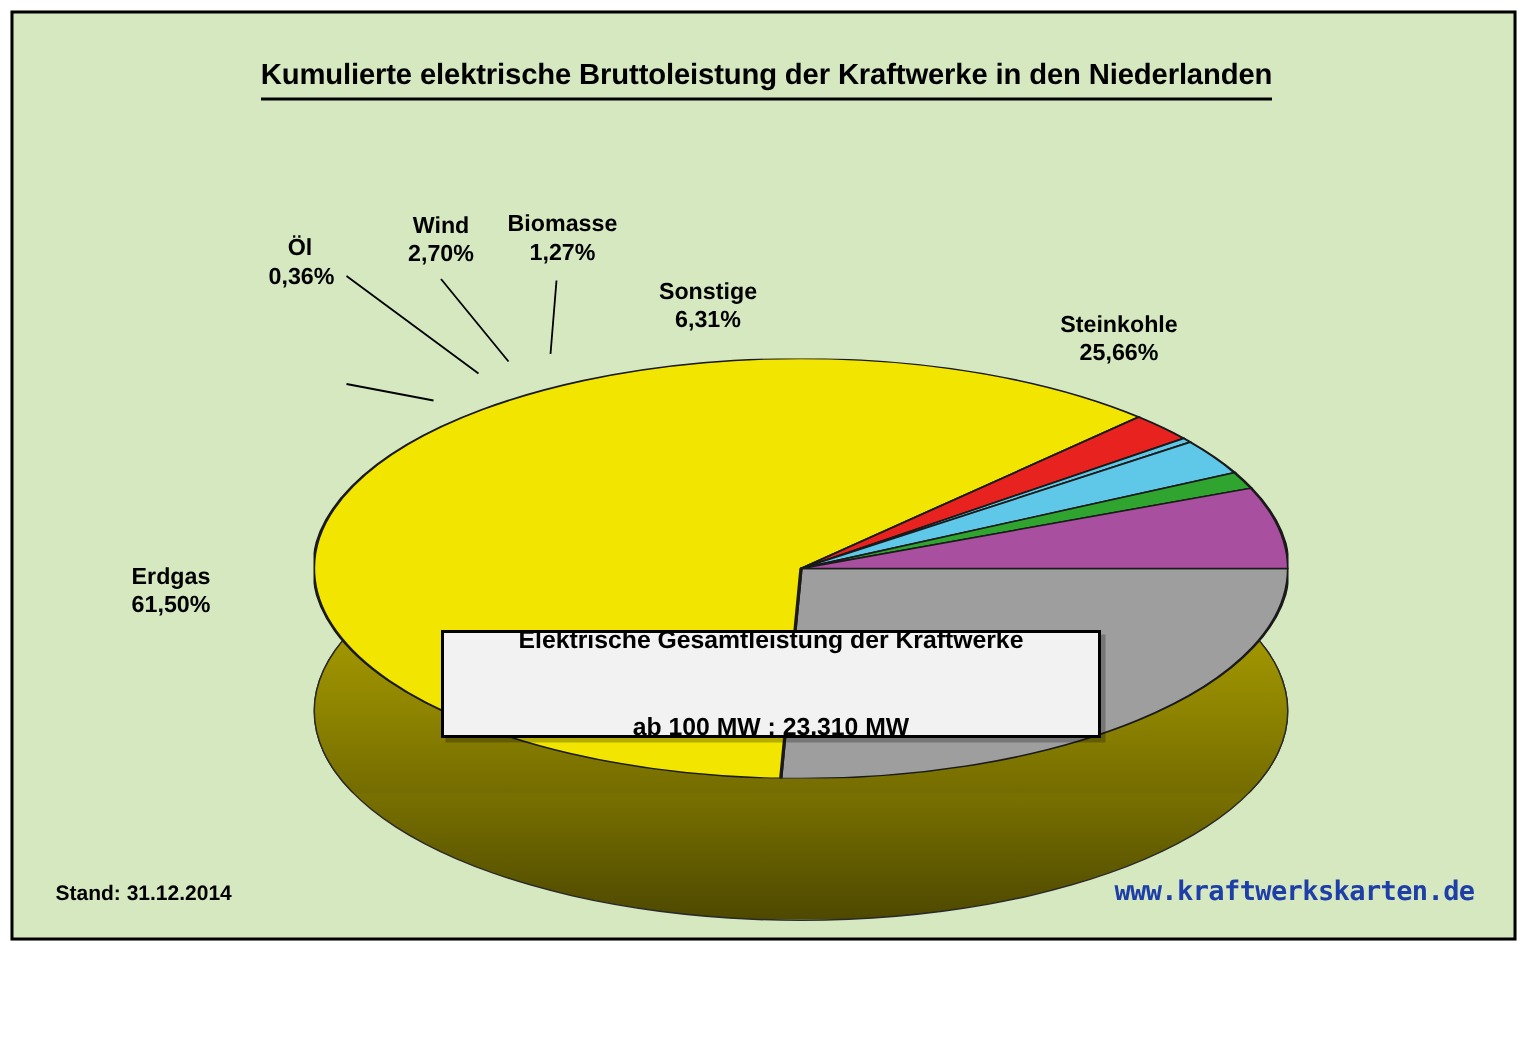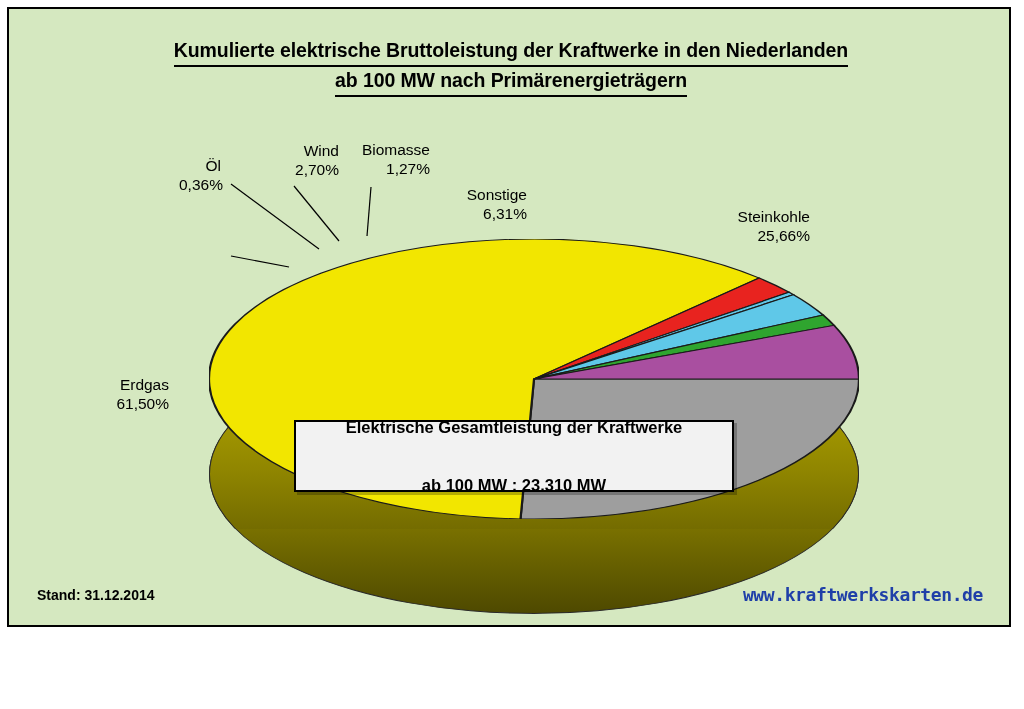--- a/index.html
+++ b/index.html
@@ -91,23 +91,23 @@
     height: 280px;
   }
   #pie-top svg {
     display: block;
   }
 
   
   .lbl {
     position: absolute;
     font-size: 15.5px;
-    font-weight: normal;
-    color: #000000;
-    text-align: right;
+    font-weight: bold;
+    color: #000000;
+    text-align: center;
     line-height: 1.25;
     white-space: nowrap;
   }
   .lbl .pct { display: block; }
 
   
   #callout {
     position: absolute;
     left: 285px;
     top: 411px;
@@ -151,21 +151,20 @@
   }
 </style>
 </head>
 <body>
 
 <div id="page">
   <div id="frame">
 
     <div id="title">
       <span class="line">Kumulierte elektrische Bruttoleistung der Kraftwerke in den Niederlanden</span><br>
-      <span class="line">ab 100 MW nach Primärenergieträgern</span>
     </div>
 
     <div id="pie-area">
 
       <div class="pie-side"></div>
       <div class="pie-side-clip">
         <div class="inner"></div>
       </div>
 
       <div id="pie-top">

